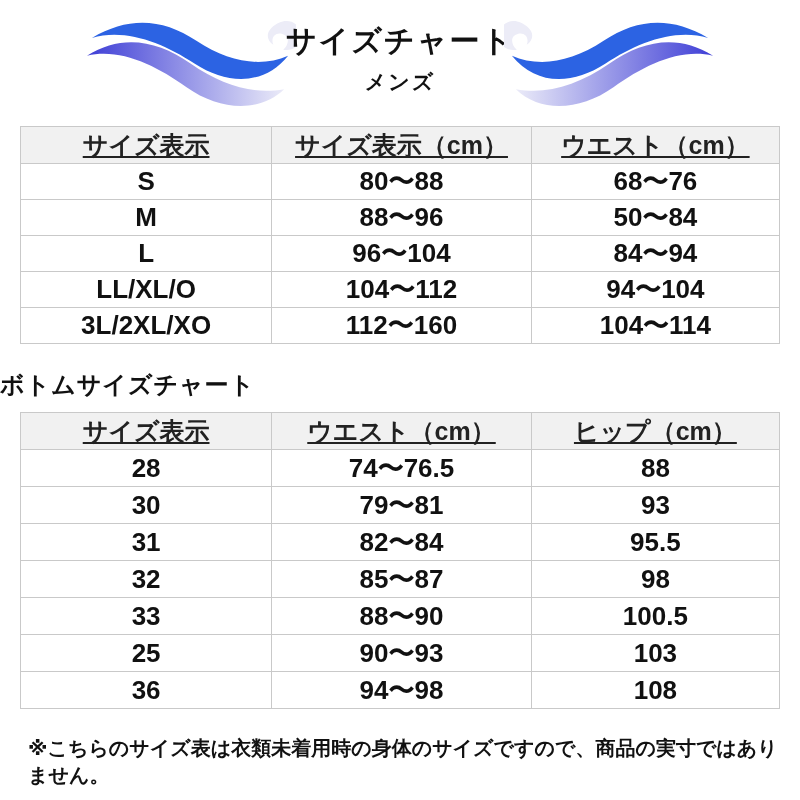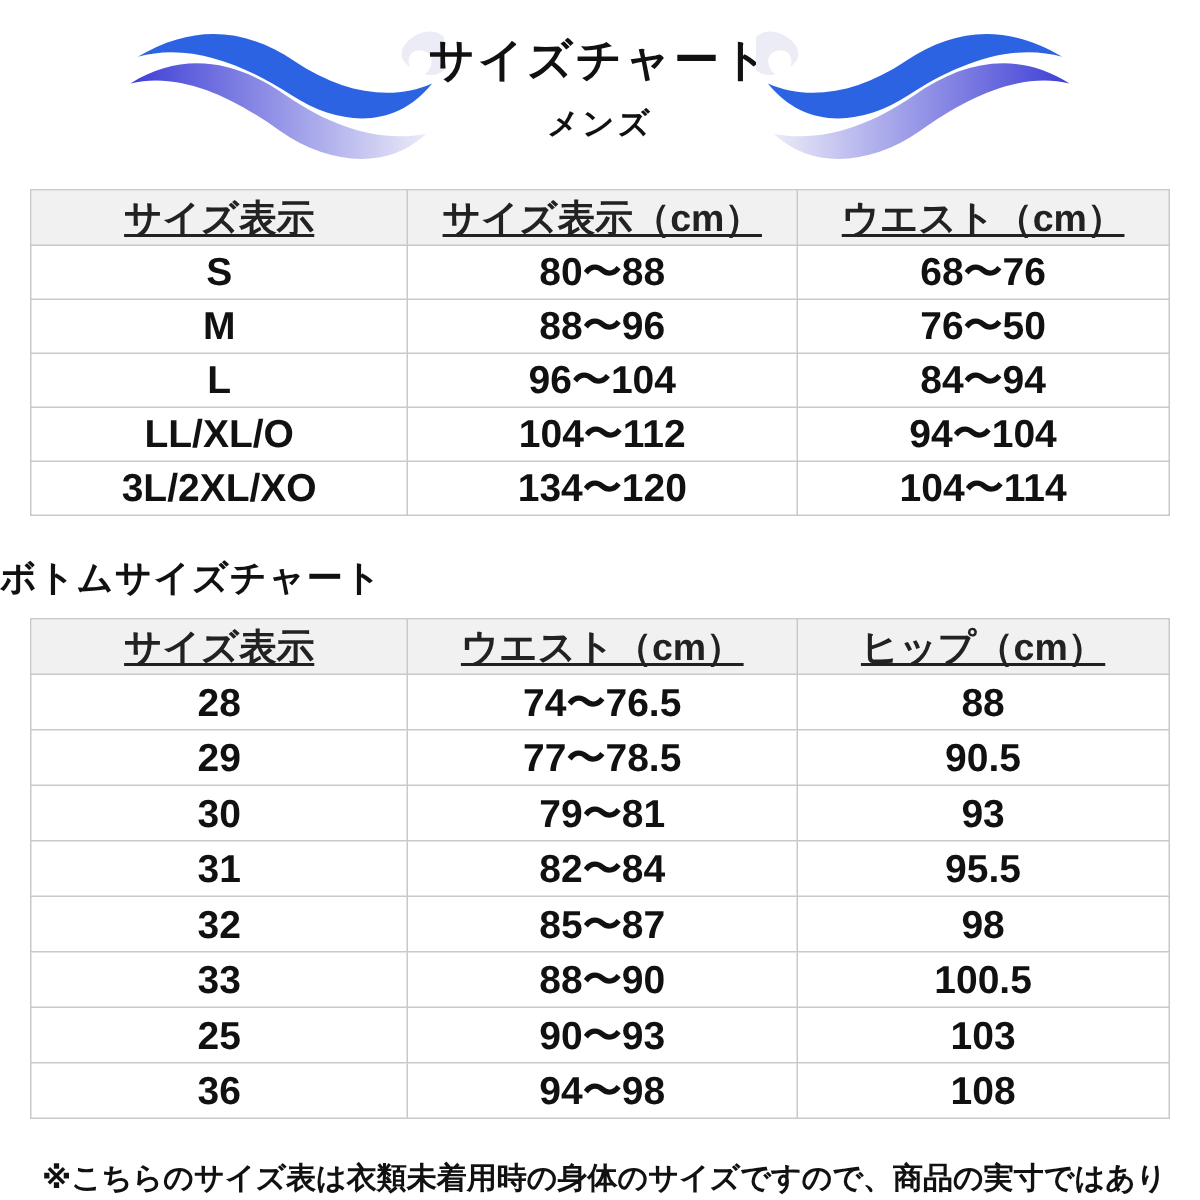--- a/index.html
+++ b/index.html
@@ -95,60 +95,55 @@
       </thead>
       <tbody>
         <tr>
           <td>S</td>
           <td>80〜88</td>
           <td>68〜76</td>
         </tr>
         <tr>
           <td>M</td>
           <td>88〜96</td>
-          <td>76〜50</td>
+          <td>50〜84</td>
         </tr>
         <tr>
           <td>L</td>
           <td>96〜104</td>
           <td>84〜94</td>
         </tr>
         <tr>
           <td>LL/XL/O</td>
           <td>104〜112</td>
           <td>94〜104</td>
         </tr>
         <tr>
           <td>3L/2XL/XO</td>
-          <td>134〜120</td>
+          <td>112〜160</td>
           <td>104〜114</td>
         </tr>
       </tbody>
     </table>
 
   <h2 class="bottom-title">ボトムサイズチャート</h2>
 
   <table class="size-table table-bottoms">
       <thead>
         <tr>
           <th>サイズ表示</th>
           <th>ウエスト（cm）</th>
           <th>ヒップ（cm）</th>
         </tr>
       </thead>
       <tbody>
         <tr>
           <td>28</td>
           <td>74〜76.5</td>
           <td>88</td>
-        </tr>
-        <tr>
-          <td>29</td>
-          <td>77〜78.5</td>
-          <td>90.5</td>
         </tr>
         <tr>
           <td>30</td>
           <td>79〜81</td>
           <td>93</td>
         </tr>
         <tr>
           <td>31</td>
           <td>82〜84</td>
           <td>95.5</td>

